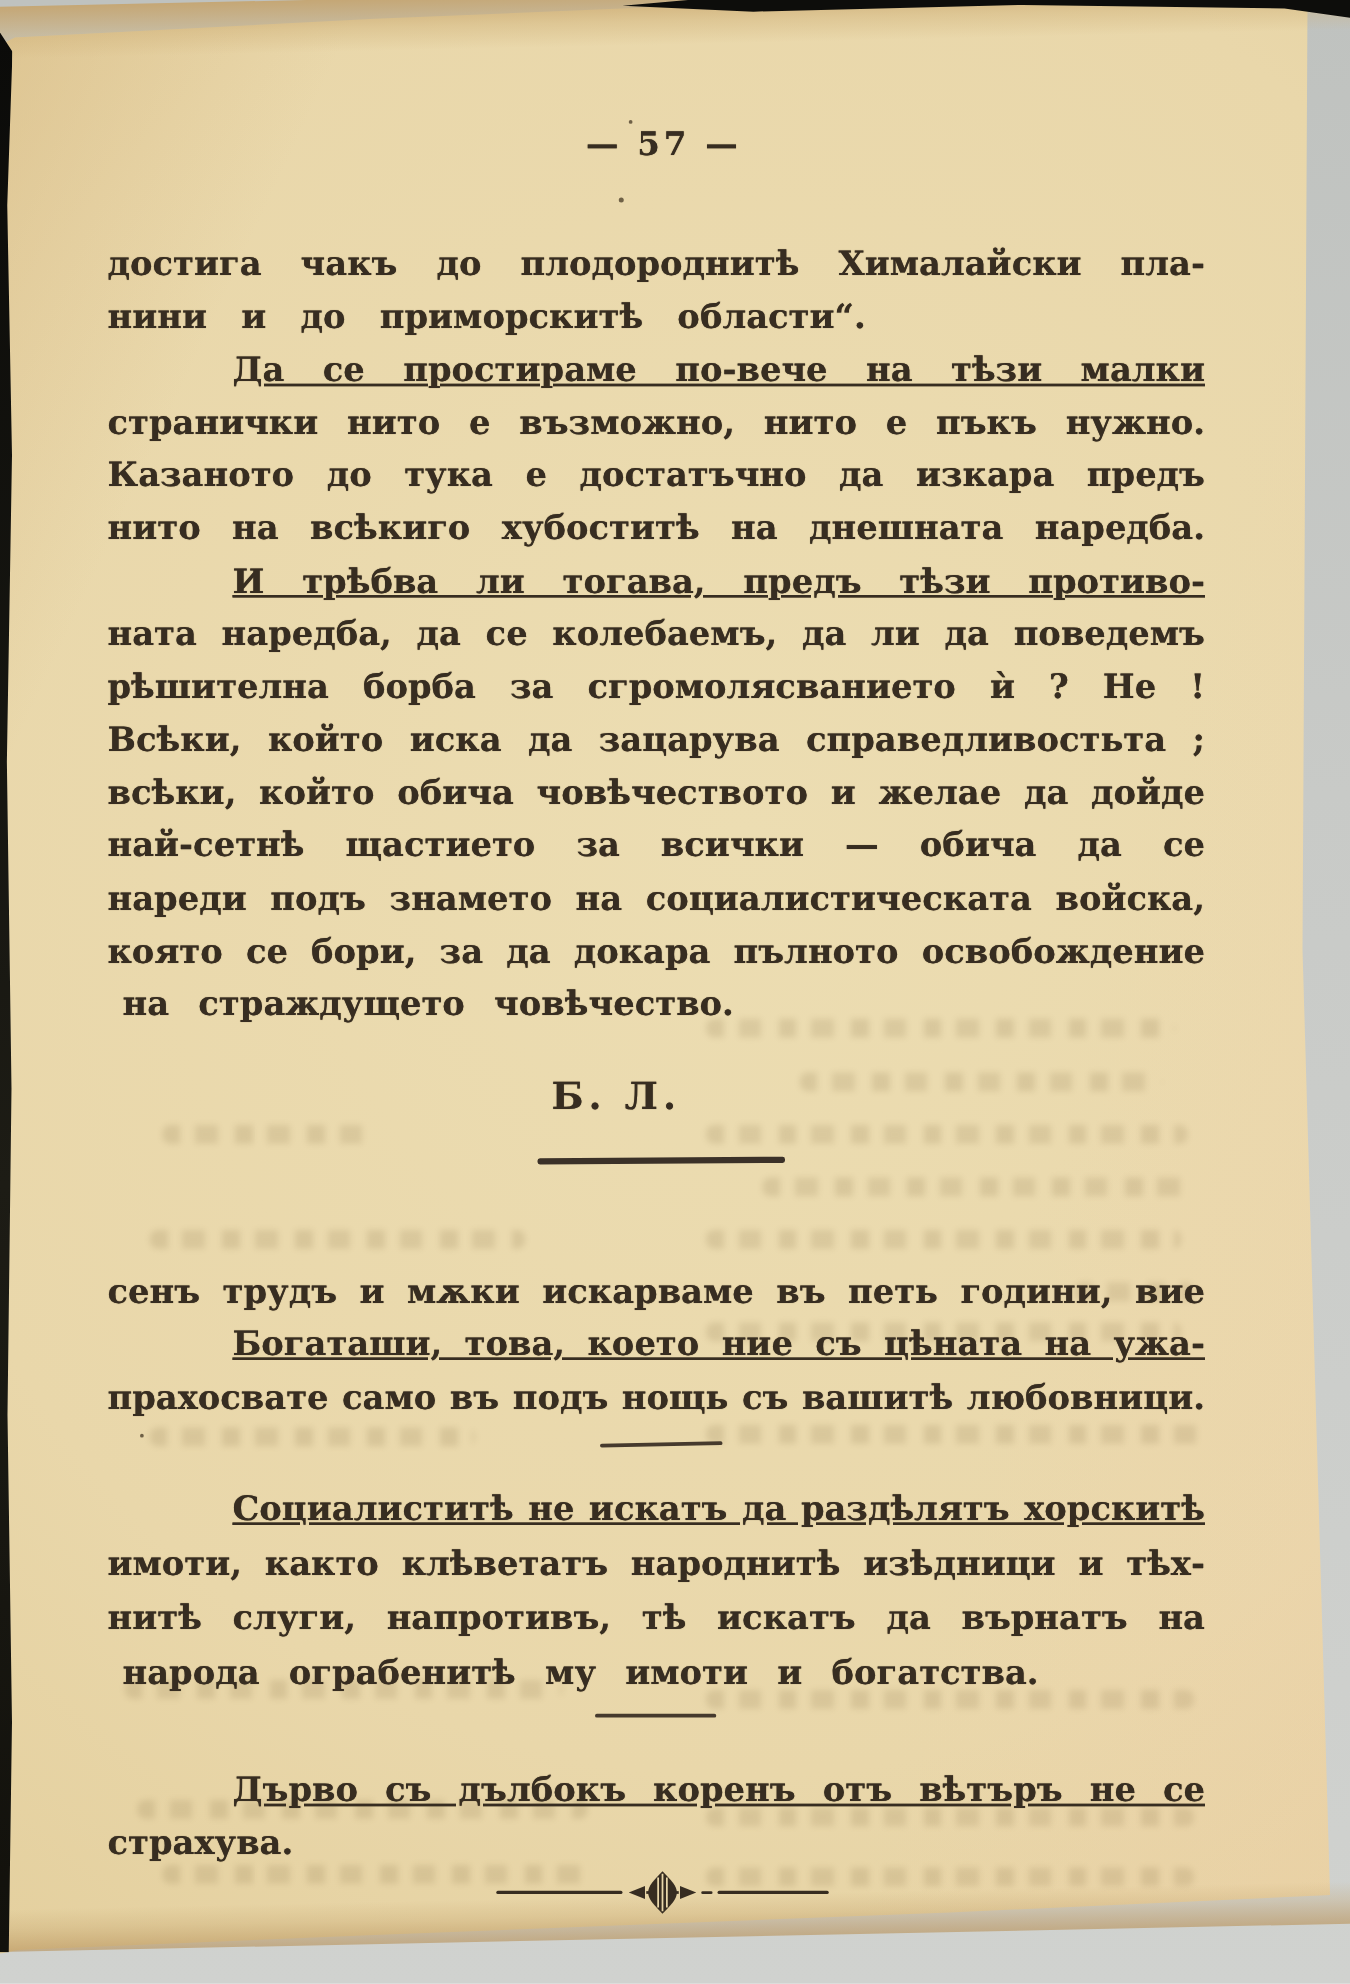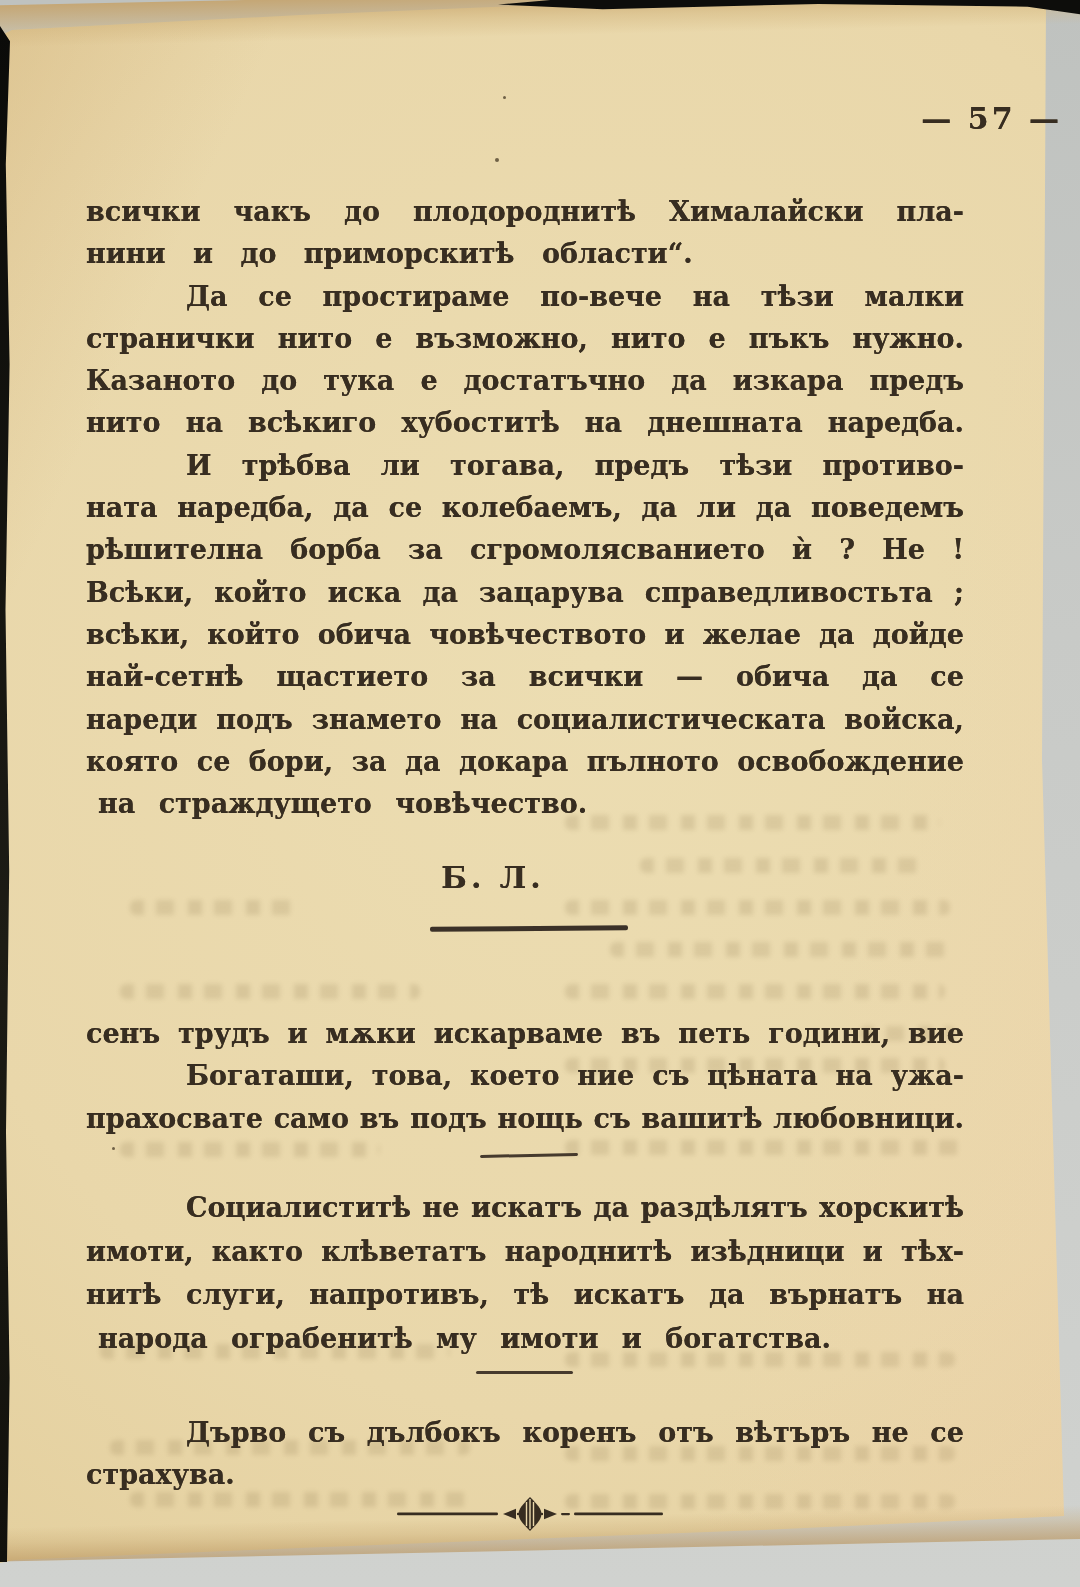--- a/index.html
+++ b/index.html
@@ -34,27 +34,27 @@
     background:linear-gradient(180deg,#0b0b09,#1d1c15 60%,#12110c);
     clip-path:polygon(0 0,100% 1%,58% 9%,96% 22%,55% 38%,92% 55%,60% 72%,96% 88%,70% 100%,0 100%);
   }
   .top-right-shadow{
     position:absolute;left:498px;top:0;width:582px;height:15px;background:#0d0d0b;
     clip-path:polygon(0 30%,9% 0,100% 0,100% 95%,91% 45%,55% 26%,18% 62%);
   }
   
   .ink{color:#372d21;text-shadow:0 0 .6px rgba(62,48,28,.85);}
   .page-number{
-    position:absolute;left:0;top:101px;width:1062px;text-align:right;
-    font-size:30px;font-weight:700;letter-spacing:3px;
+    position:absolute;left:0;top:101px;width:1062px;text-align:center;
+    font-size:26px;font-weight:700;letter-spacing:3px;
   }
   .textblock{position:absolute;left:86px;width:878px;font-size:27px;font-weight:700;}
   .ln{height:42.3px;line-height:42.3px;text-align:justify;text-align-last:justify;overflow:hidden;}
   .ln.last{text-align-last:left;}
-  .ln.ind{padding-left:100px;}
+  .ln.ind{padding-left:100px;text-decoration:underline;}
   .ln.wsp18{word-spacing:18px;}
   .ln.wsp14{word-spacing:14px;margin-left:12px;}
   #essay{top:191px;}
   #aph1{top:1013px;}
   #aph2{top:1186px;}
   #aph2 .ln{height:43.5px;line-height:43.5px;}
   #aph3{top:1412px;}
   .signature{
     position:absolute;left:86px;top:860px;width:878px;box-sizing:border-box;
     padding-right:64px;text-align:center;font-size:30px;font-weight:700;letter-spacing:4px;
@@ -102,21 +102,21 @@
   <div class="ghost" style="left:130px;top:1492px;width:340px"></div>
   <div class="ghost" style="left:565px;top:1494px;width:390px"></div>
 
   <div class="speck" style="left:495px;top:158px"></div>
   <div class="speck" style="left:503px;top:96px;width:3px;height:3px"></div>
   <div class="speck" style="left:112px;top:1147px;width:3px;height:3px"></div>
 
   <div class="page-number ink">— 57 —</div>
 
   <div class="textblock ink" id="essay">
-    <div class="ln">всички чакъ до плодороднитѣ Хималайски пла-</div>
+    <div class="ln">достига чакъ до плодороднитѣ Хималайски пла-</div>
     <div class="ln last wsp18">нини и до приморскитѣ области“.</div>
     <div class="ln ind">Да се простираме по-вече на тѣзи малки</div>
     <div class="ln">странички нито е възможно, нито е пъкъ нужно.</div>
     <div class="ln">Казаното до тука е достатъчно да изкара предъ</div>
     <div class="ln">нито на всѣкиго хубоститѣ на днешната наредба.</div>
     <div class="ln ind">И трѣбва ли тогава, предъ тѣзи противо-</div>
     <div class="ln">ната наредба, да се колебаемъ, да ли да поведемъ</div>
     <div class="ln">рѣшителна борба за сгромолясванието ѝ ? Не !</div>
     <div class="ln">Всѣки, който иска да зацарува справедливостьта ;</div>
     <div class="ln">всѣки, който обича човѣчеството и желае да дойде</div>

